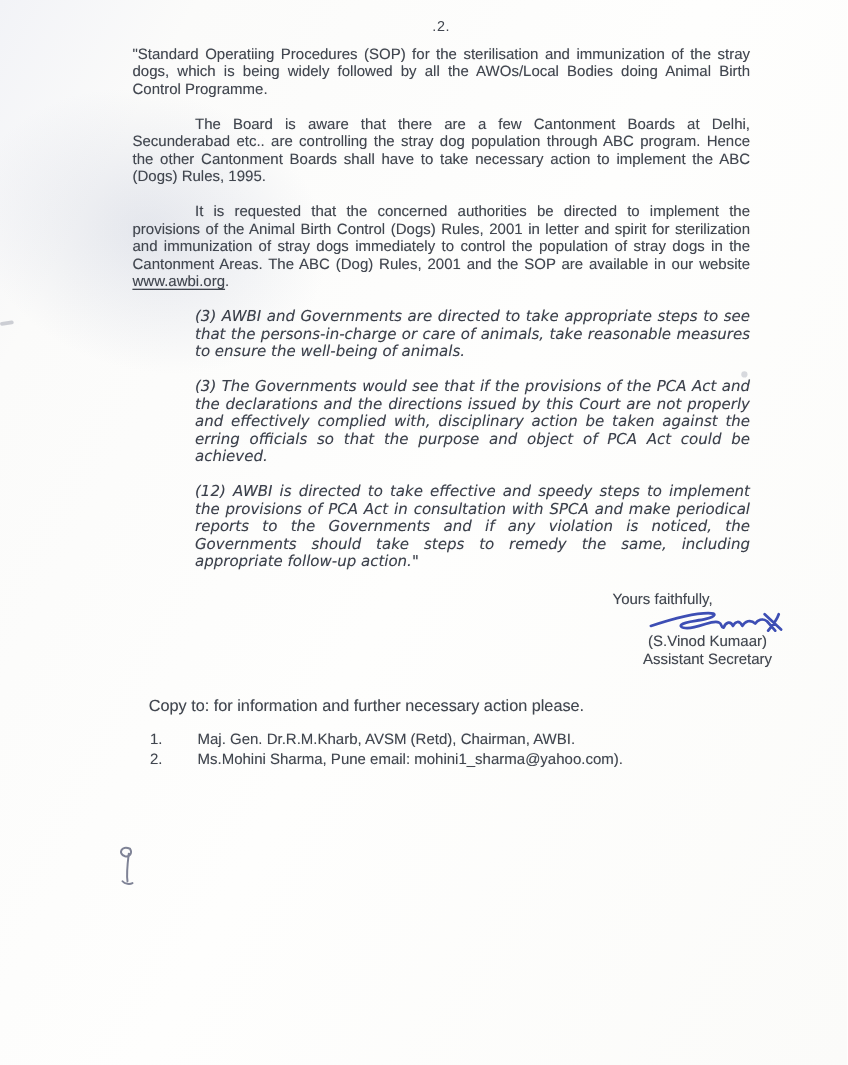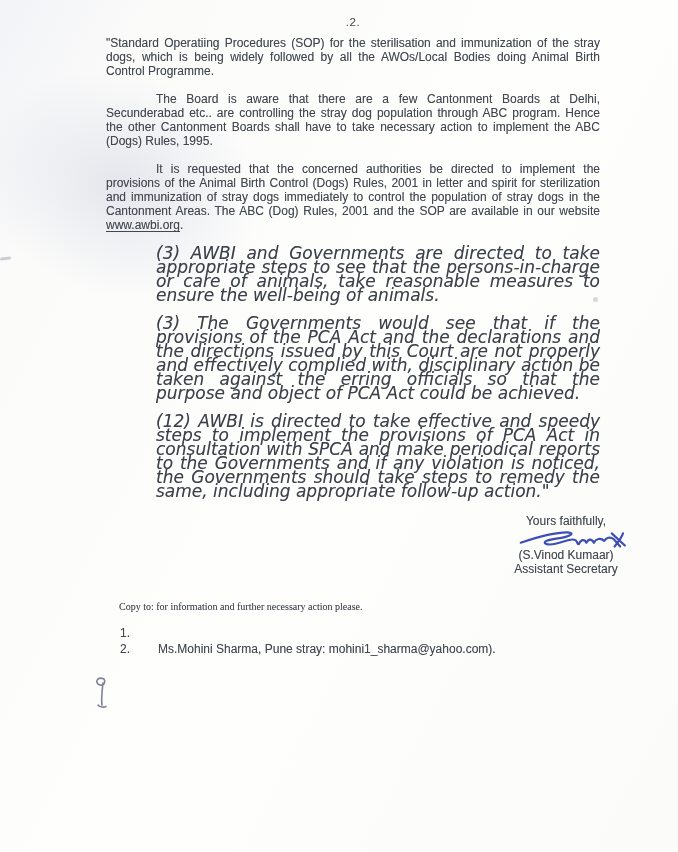--- a/index.html
+++ b/index.html
@@ -35,42 +35,41 @@
     text-align:justify;
     margin:0 0 14px 0;
     text-shadow:0 0 .6px rgba(65,70,79,.38);
   }
   .ind  { text-indent:50px; }
   .ind-lg { text-indent:85px; }
   .mt-lg { margin-top:18px; }
   p.quote {
     font-family:"DejaVu Sans", sans-serif;
     font-style:italic;
-    font-size:17px; line-height:14px;
+    font-size:12px; line-height:14px;
     text-align:justify;
     color:#3b404b;
     margin:0 0 14px 50px;
     text-shadow:0 0 .6px rgba(59,64,75,.35);
   }
   .site { color:#41464f; text-decoration:underline; text-underline-offset:2px; }
   .closing { margin-top:1px; }
   .sig-block {
     width:152px;
     margin:16px -42px 0 auto;
     text-align:center;
     font-size:12px; line-height:14px;
     text-shadow:0 0 .6px rgba(65,70,79,.38);
   }
-  .sig-salutation { text-align:center; }
+  .sig-salutation { text-align:left; }
   .sig-svg { display:block; margin:-2px 4px -4px auto; }
   .copy-heading {
     margin:24px 0 0 13px;
-    font-size:10px; line-height:14px;
+    font-size:13px; line-height:14px;
     text-shadow:0 0 .6px rgba(65,70,79,.38);
-    font-family:Liberation Serif, serif;
   }
   .copy-list { margin-top:12px; }
   .copy-row { display:flex; font-size:12px; line-height:15.5px;
     text-shadow:0 0 .6px rgba(65,70,79,.38); }
   .copy-no { width:38px; margin-left:14px; flex:none; }
   .copy-text { flex:1; }
   .pen-mark { position:absolute; left:90px; top:674px; }
 </style>
 </head>
 <body>
@@ -112,21 +111,22 @@
       </svg>
       <div>(S.Vinod Kumaar)</div>
       <div>Assistant Secretary</div>
     </div>
 
     <div class="copy-heading">Copy to: for information and further necessary action please.</div>
 
     <div class="copy-list">
       <div class="copy-row">
         <span class="copy-no">1.</span>
+        <span class="copy-text">Maj. Gen. Dr.R.M.Kharb, AVSM (Retd), Chairman, AWBI.</span>
       </div>
       <div class="copy-row">
         <span class="copy-no">2.</span>
-        <span class="copy-text">Ms.Mohini Sharma, Pune stray: mohini1_sharma@yahoo.com).</span>
+        <span class="copy-text">Ms.Mohini Sharma, Pune email: mohini1_sharma@yahoo.com).</span>
       </div>
     </div>
 
   </div>
 </div>
 
 </body></html>

